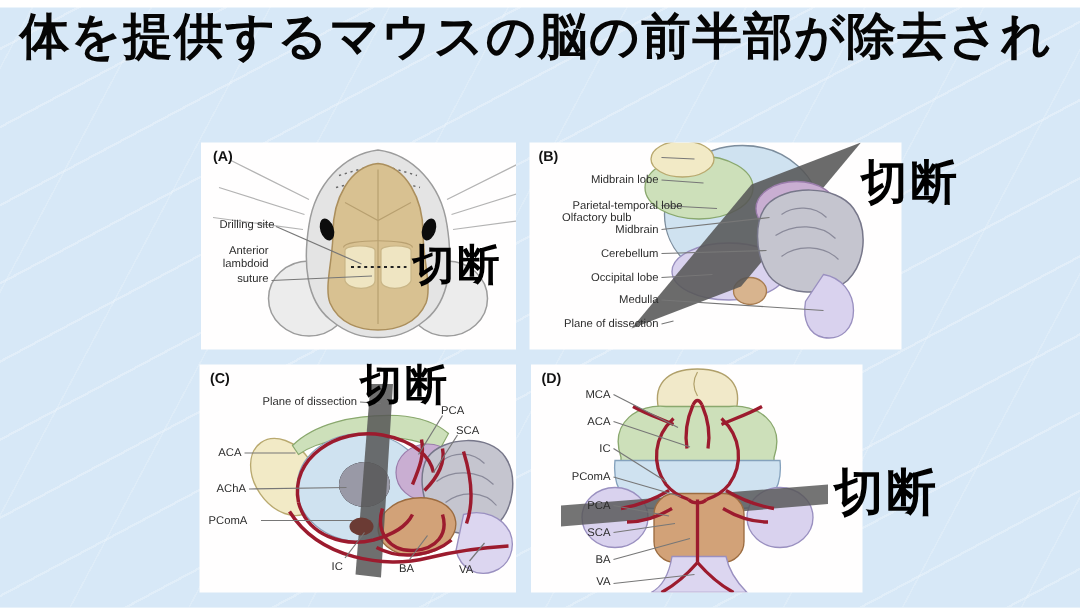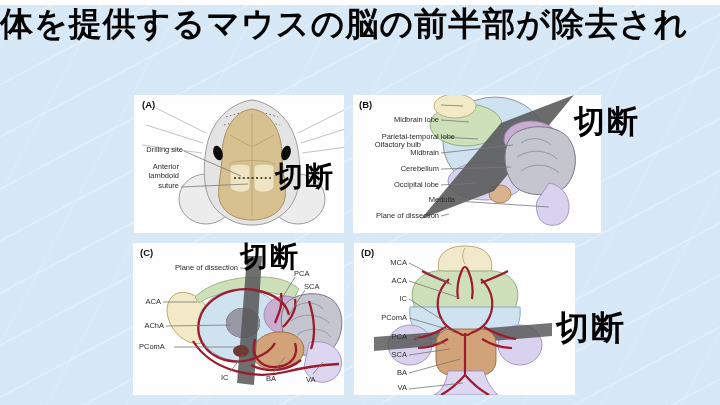--- a/index.html
+++ b/index.html
@@ -10,21 +10,21 @@
   }
   #stage::before{
     content:"";position:absolute;inset:0;pointer-events:none;
     background:
       repeating-linear-gradient(-28deg, transparent 0 22px, rgba(255,255,255,.38) 22px 23.5px, transparent 23.5px 46px),
       repeating-linear-gradient(-62deg, transparent 0 34px, rgba(255,255,255,.25) 34px 35px, transparent 35px 70px);
     opacity:.7;
   }
   .top-strip{position:absolute;left:0;top:0;width:720px;height:5px;background:#ffffff;}
   .title-line{
-    position:absolute;left:0;width:715px;text-align:left;color:#050505;
+    position:absolute;left:0;width:715px;text-align:center;color:#050505;
     font-weight:900;font-size:33px;letter-spacing:1px;line-height:38px;
     text-shadow:0 0 1px rgba(255,255,255,.4); white-space:nowrap; z-index:3;
   }
   .t1{top:5px;} .t2{top:43px;}
   .panel{position:absolute;background:#fffefe;overflow:hidden;z-index:1;}
   #panelA{left:134px;top:95px;width:210px;height:138px;}
   #panelB{left:353px;top:95px;width:248px;height:138px;}
   #panelC{left:133px;top:243px;width:211px;height:152px;}
   #panelD{left:354px;top:243px;width:221px;height:152px;}
   .panel svg{position:absolute;left:0;top:0;}
@@ -123,21 +123,21 @@
         <line x1="88" y1="121" x2="96" y2="119"></line>
       </g>
     </svg>
     <div class="tag" style="left:6px;top:4px;">(B)</div>
     <div class="lbl r" style="left:0;top:6px;width:68px;margin-top:40px;">Olfactory bulb</div>
     <div class="lbl r" style="left:0;top:21px;width:86px;">Midbrain lobe</div>
     <div class="lbl r" style="left:0;top:38px;width:102px;">Parietal-temporal lobe</div>
     <div class="lbl r" style="left:0;top:54px;width:86px;">Midbrain</div>
     <div class="lbl r" style="left:0;top:70px;width:86px;">Cerebellum</div>
     <div class="lbl r" style="left:0;top:86px;width:86px;">Occipital lobe</div>
-    <div class="lbl r" style="left:0;top:101px;width:86px;padding-left:16px;">Medulla</div>
+    <div class="lbl r" style="left:0;top:101px;width:86px;">Medulla</div>
     <div class="lbl r" style="left:0;top:117px;width:86px;">Plane of dissection</div>
   </div>
 
   <div id="panelC" class="panel">
     <svg width="211" height="152" viewBox="0 0 211 152">
       <ellipse cx="57" cy="75" rx="20" ry="28" transform="rotate(-35 57 75)" fill="#f2eac6" stroke="#b9a96f" stroke-width="0.9"></ellipse>
       <path d="M62,54 C76,40 102,33 132,34 C148,35 158,39 166,46 L160,57 C146,50 134,49 130,49 C104,47 80,50 66,60 Z" fill="#cde0ba" stroke="#8aa86e" stroke-width="0.8"></path>
       <ellipse cx="108" cy="82" rx="43" ry="36" fill="#cfe2f0" stroke="#88a0b8" stroke-width="0.8"></ellipse>
       <ellipse cx="110" cy="80" rx="17" ry="15" fill="#99:99a6"></ellipse>
       <ellipse cx="110" cy="80" rx="17" ry="15" fill="#9999a6"></ellipse>

